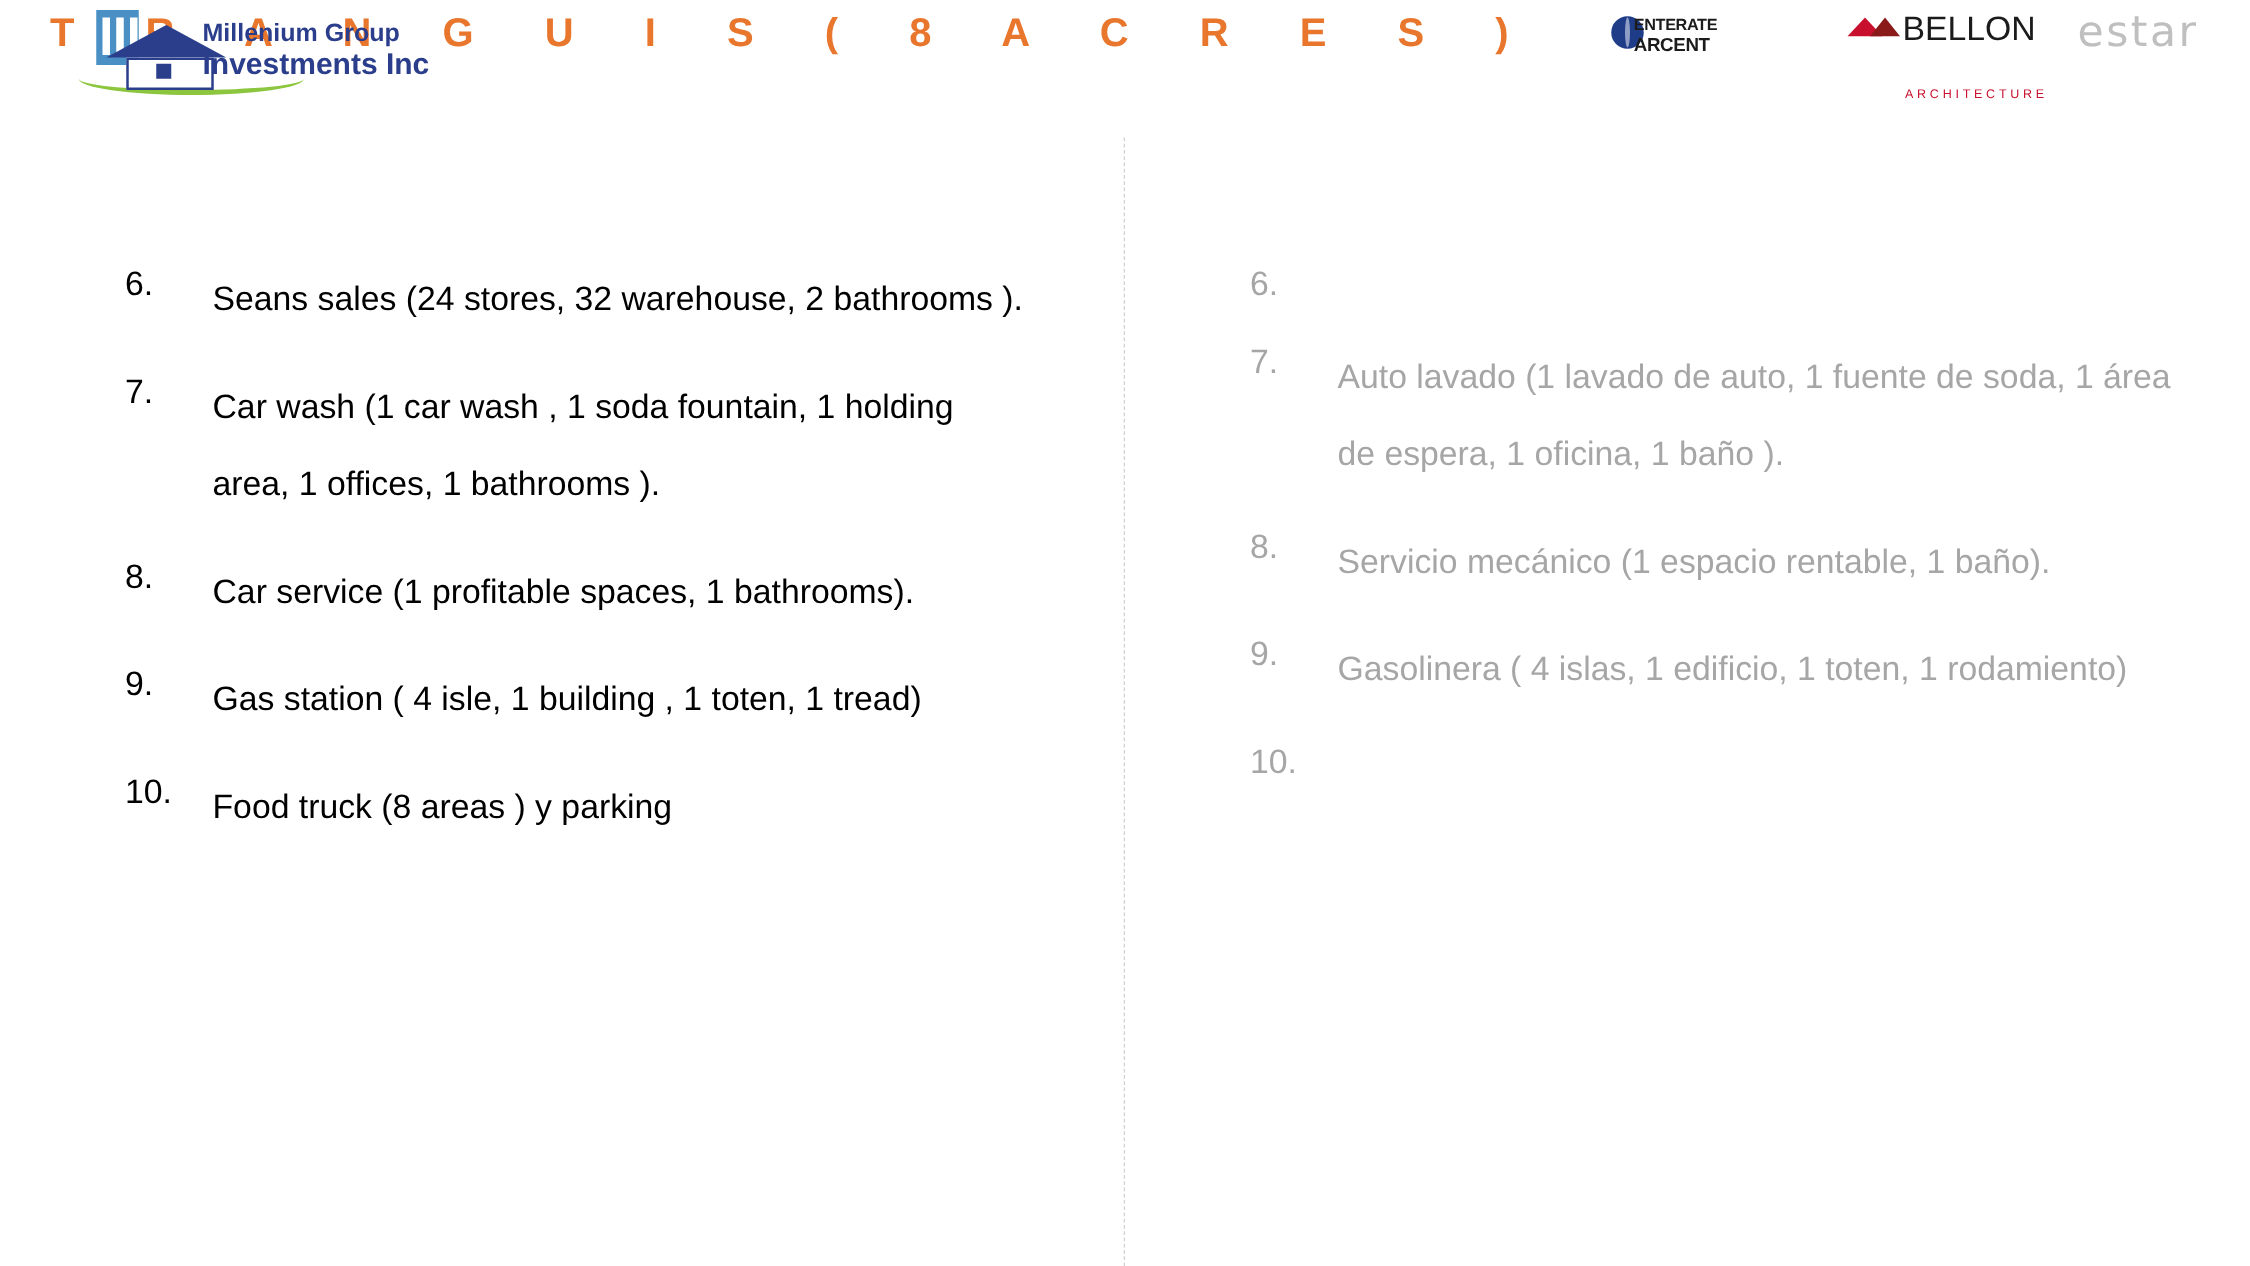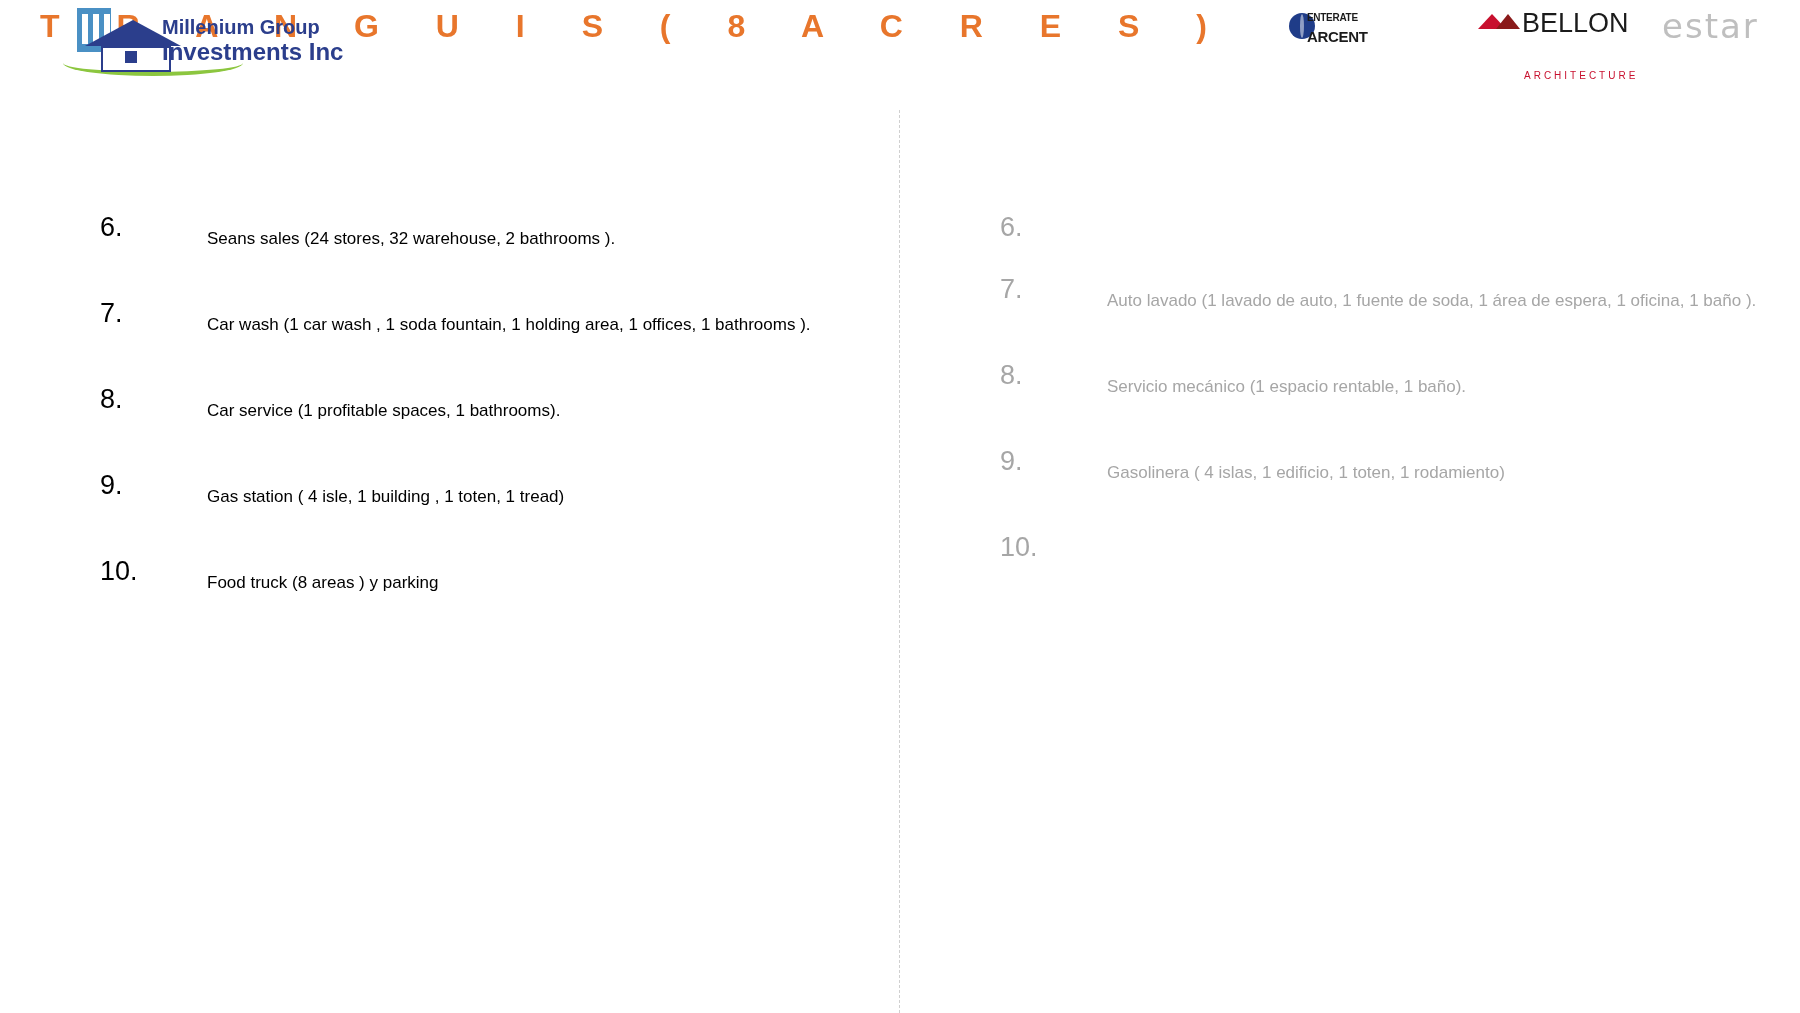--- a/index.html
+++ b/index.html
@@ -143,21 +143,21 @@
     width: 4px;
     height: 24px;
     background: #ffffff;
     opacity: .5;
     border-radius: 50%;
   }
   .logo-enterate .ea-line1 {
     position: absolute;
     left: 18px;
     top: 2px;
-    font-size: 10px;
+    font-size: 13px;
     font-weight: bold;
     color: #1B1B1B;
     letter-spacing: -.3px;
     white-space: nowrap;
   }
   .logo-enterate .ea-line2 {
     position: absolute;
     left: 18px;
     top: 18px;
     font-size: 15px;
@@ -248,23 +248,22 @@
     align-items: flex-start;
     margin-bottom: 24px;
   }
   .li-num {
     width: 70px;
     flex: 0 0 70px;
     font-size: 27px;
     line-height: 38px;
   }
   .li-text {
-    font-size: 17px;
+    font-size: 27px;
     line-height: 62px;
-    margin-left: 37px;
   }
   .col-left .li-num, .col-left .li-text { color: #000000; }
   .col-right .li-num, .col-right .li-text { color: #A6A6A6; }
 
   .col-left .li-text { max-width: 660px; }
   .col-right .li-text { max-width: 700px; white-space: nowrap; }
   .col-right .wrap { white-space: normal; max-width: 700px; }
 </style>
 </head>
 <body>

